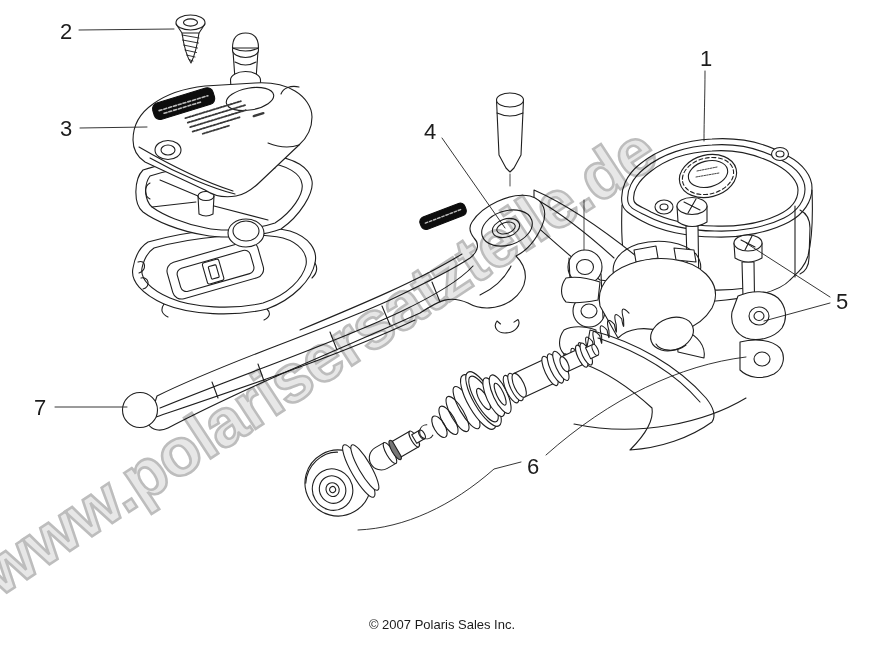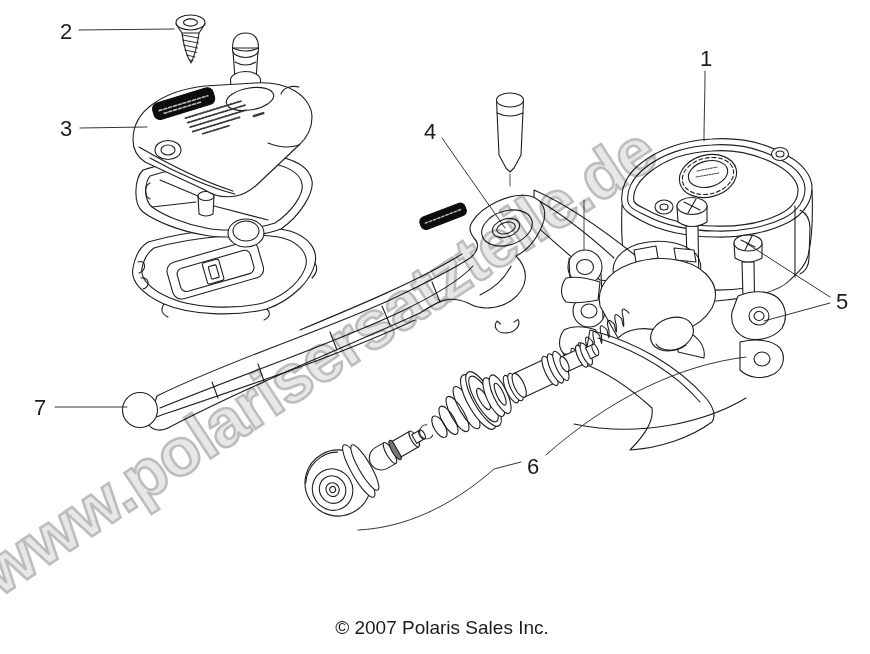--- a/index.html
+++ b/index.html
@@ -4,21 +4,21 @@
 <style>
   html,body{margin:0;padding:0;background:#ffffff;}
   .stage{position:relative;width:870px;height:654px;background:#ffffff;overflow:hidden;
          font-family:"Liberation Sans",sans-serif;}
   .stage svg{position:absolute;left:0;top:0;z-index:1;}
   .watermark{position:absolute;left:14px;top:520px;height:100px;line-height:100px;z-index:5;
     font-family:"Liberation Sans",sans-serif;font-weight:bold;font-size:67px;letter-spacing:-1px;
     white-space:nowrap;color:#e7e7e7;-webkit-text-stroke:2.6px #bdbdbd;
     transform:rotate(-33.3deg);transform-origin:0 100%;mix-blend-mode:multiply;pointer-events:none;}
   .copyright{position:absolute;left:0;right:0;top:617px;text-align:center;z-index:2;
-    font-size:19px;color:#1c1c1c;padding-left:14px;}
+    font-size:13px;color:#1c1c1c;padding-left:14px;}
   .lbl{font-size:22px;fill:#1c1c1c;}
   path,ellipse,circle,line,rect{vector-effect:non-scaling-stroke;}
 </style>
 </head>
 <body>
 
 <div class="stage">
 
 <svg width="870" height="654" viewBox="0 0 870 654">
   <g fill="white" stroke="#1f1f1f" stroke-width="1.1" stroke-linecap="round" stroke-linejoin="round">

